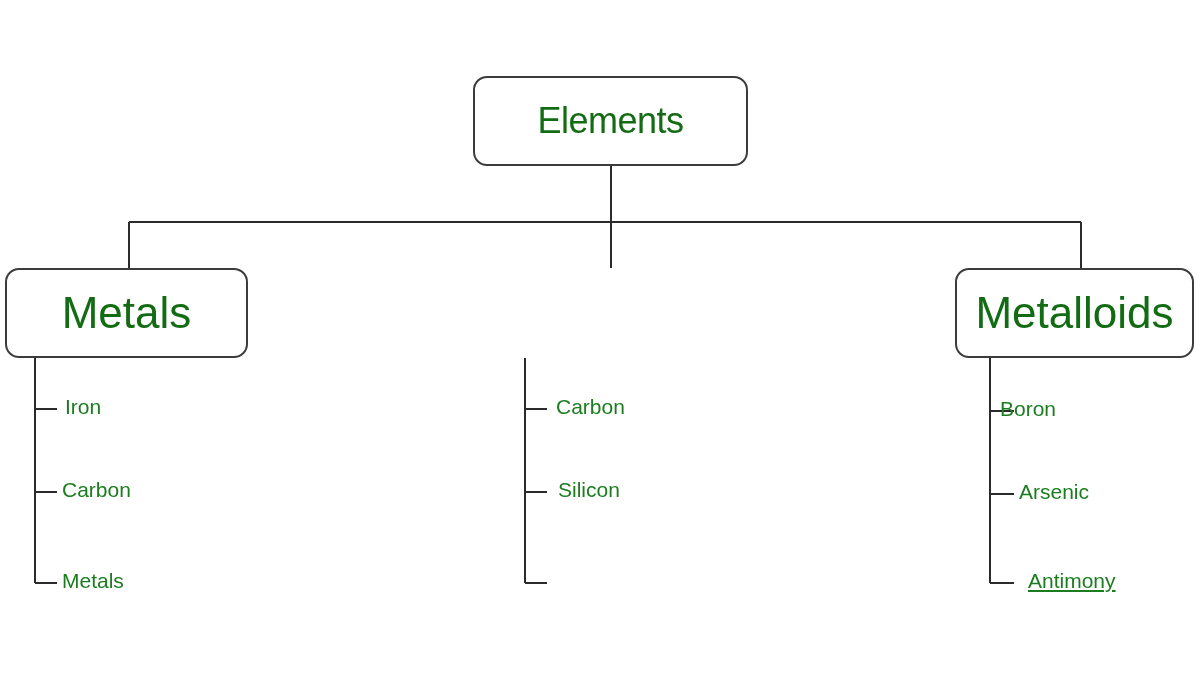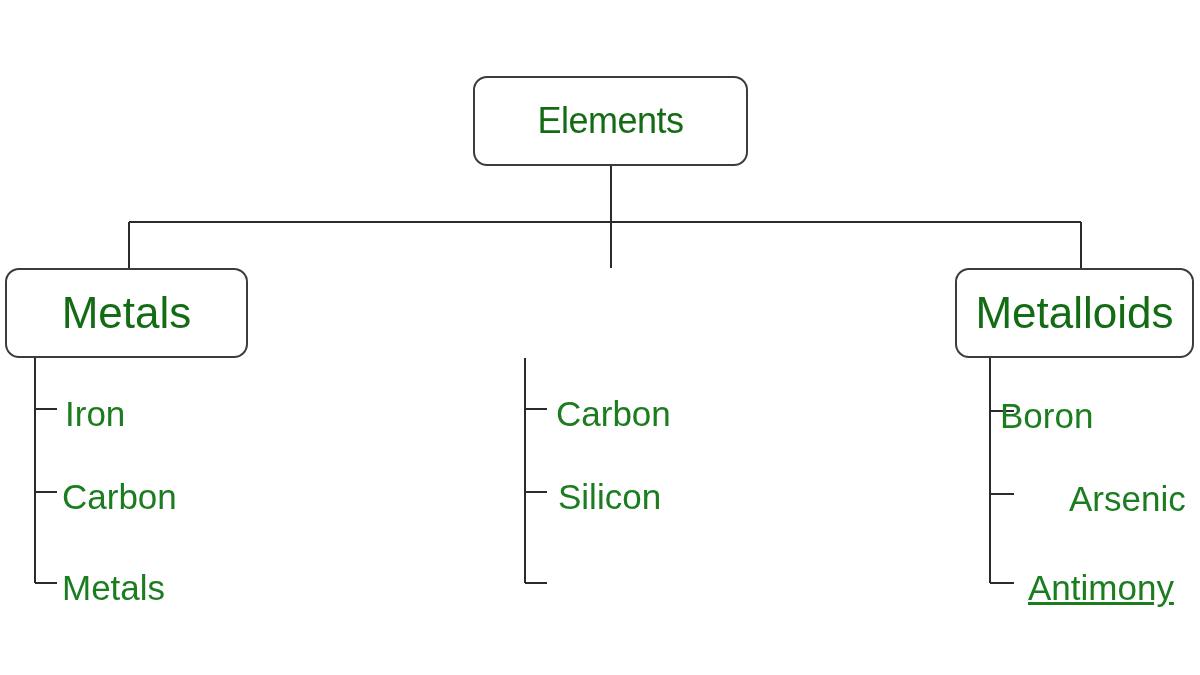--- a/index.html
+++ b/index.html
@@ -72,21 +72,21 @@
   }
 
   .node.cat-metals      { left: 5px;   width: 243px; }
   .node.cat-nonmetals   { left: 490px; width: 241px; }
   .node.cat-metalloids  { left: 955px; width: 239px; }
 
   
   .leaf-label {
     position: absolute;
     color: #1b7d1f;
-    font-size: 35px;
+    font-size: 21px;
     font-weight: normal;
     white-space: nowrap;
     line-height: 1;
     z-index: 2;
   }
 </style>
 </head>
 <body>
 
 <div id="diagram">
@@ -133,16 +133,16 @@
   </div>
 
   <div class="leaf-label" style="left:65px;  top:396px;">Iron</div>
   <div class="leaf-label" style="left:62px;  top:479px;">Carbon</div>
   <div class="leaf-label" style="left:62px;  top:570px;">Metals</div>
 
   <div class="leaf-label" style="left:556px; top:396px;text-align:right;">Carbon</div>
   <div class="leaf-label" style="left:558px; top:479px;">Silicon</div>
 
   <div class="leaf-label" style="left:1000px; top:398px;">Boron</div>
-  <div class="leaf-label" style="left:1069px; top:481px;">Arsenic</div>
+  <div class="leaf-label" style="left:1019px; top:481px;">Arsenic</div>
   <div class="leaf-label" style="left:1028px; top:570px;text-decoration:underline;">Antimony</div>
 
 </div>
 
 </body></html>

